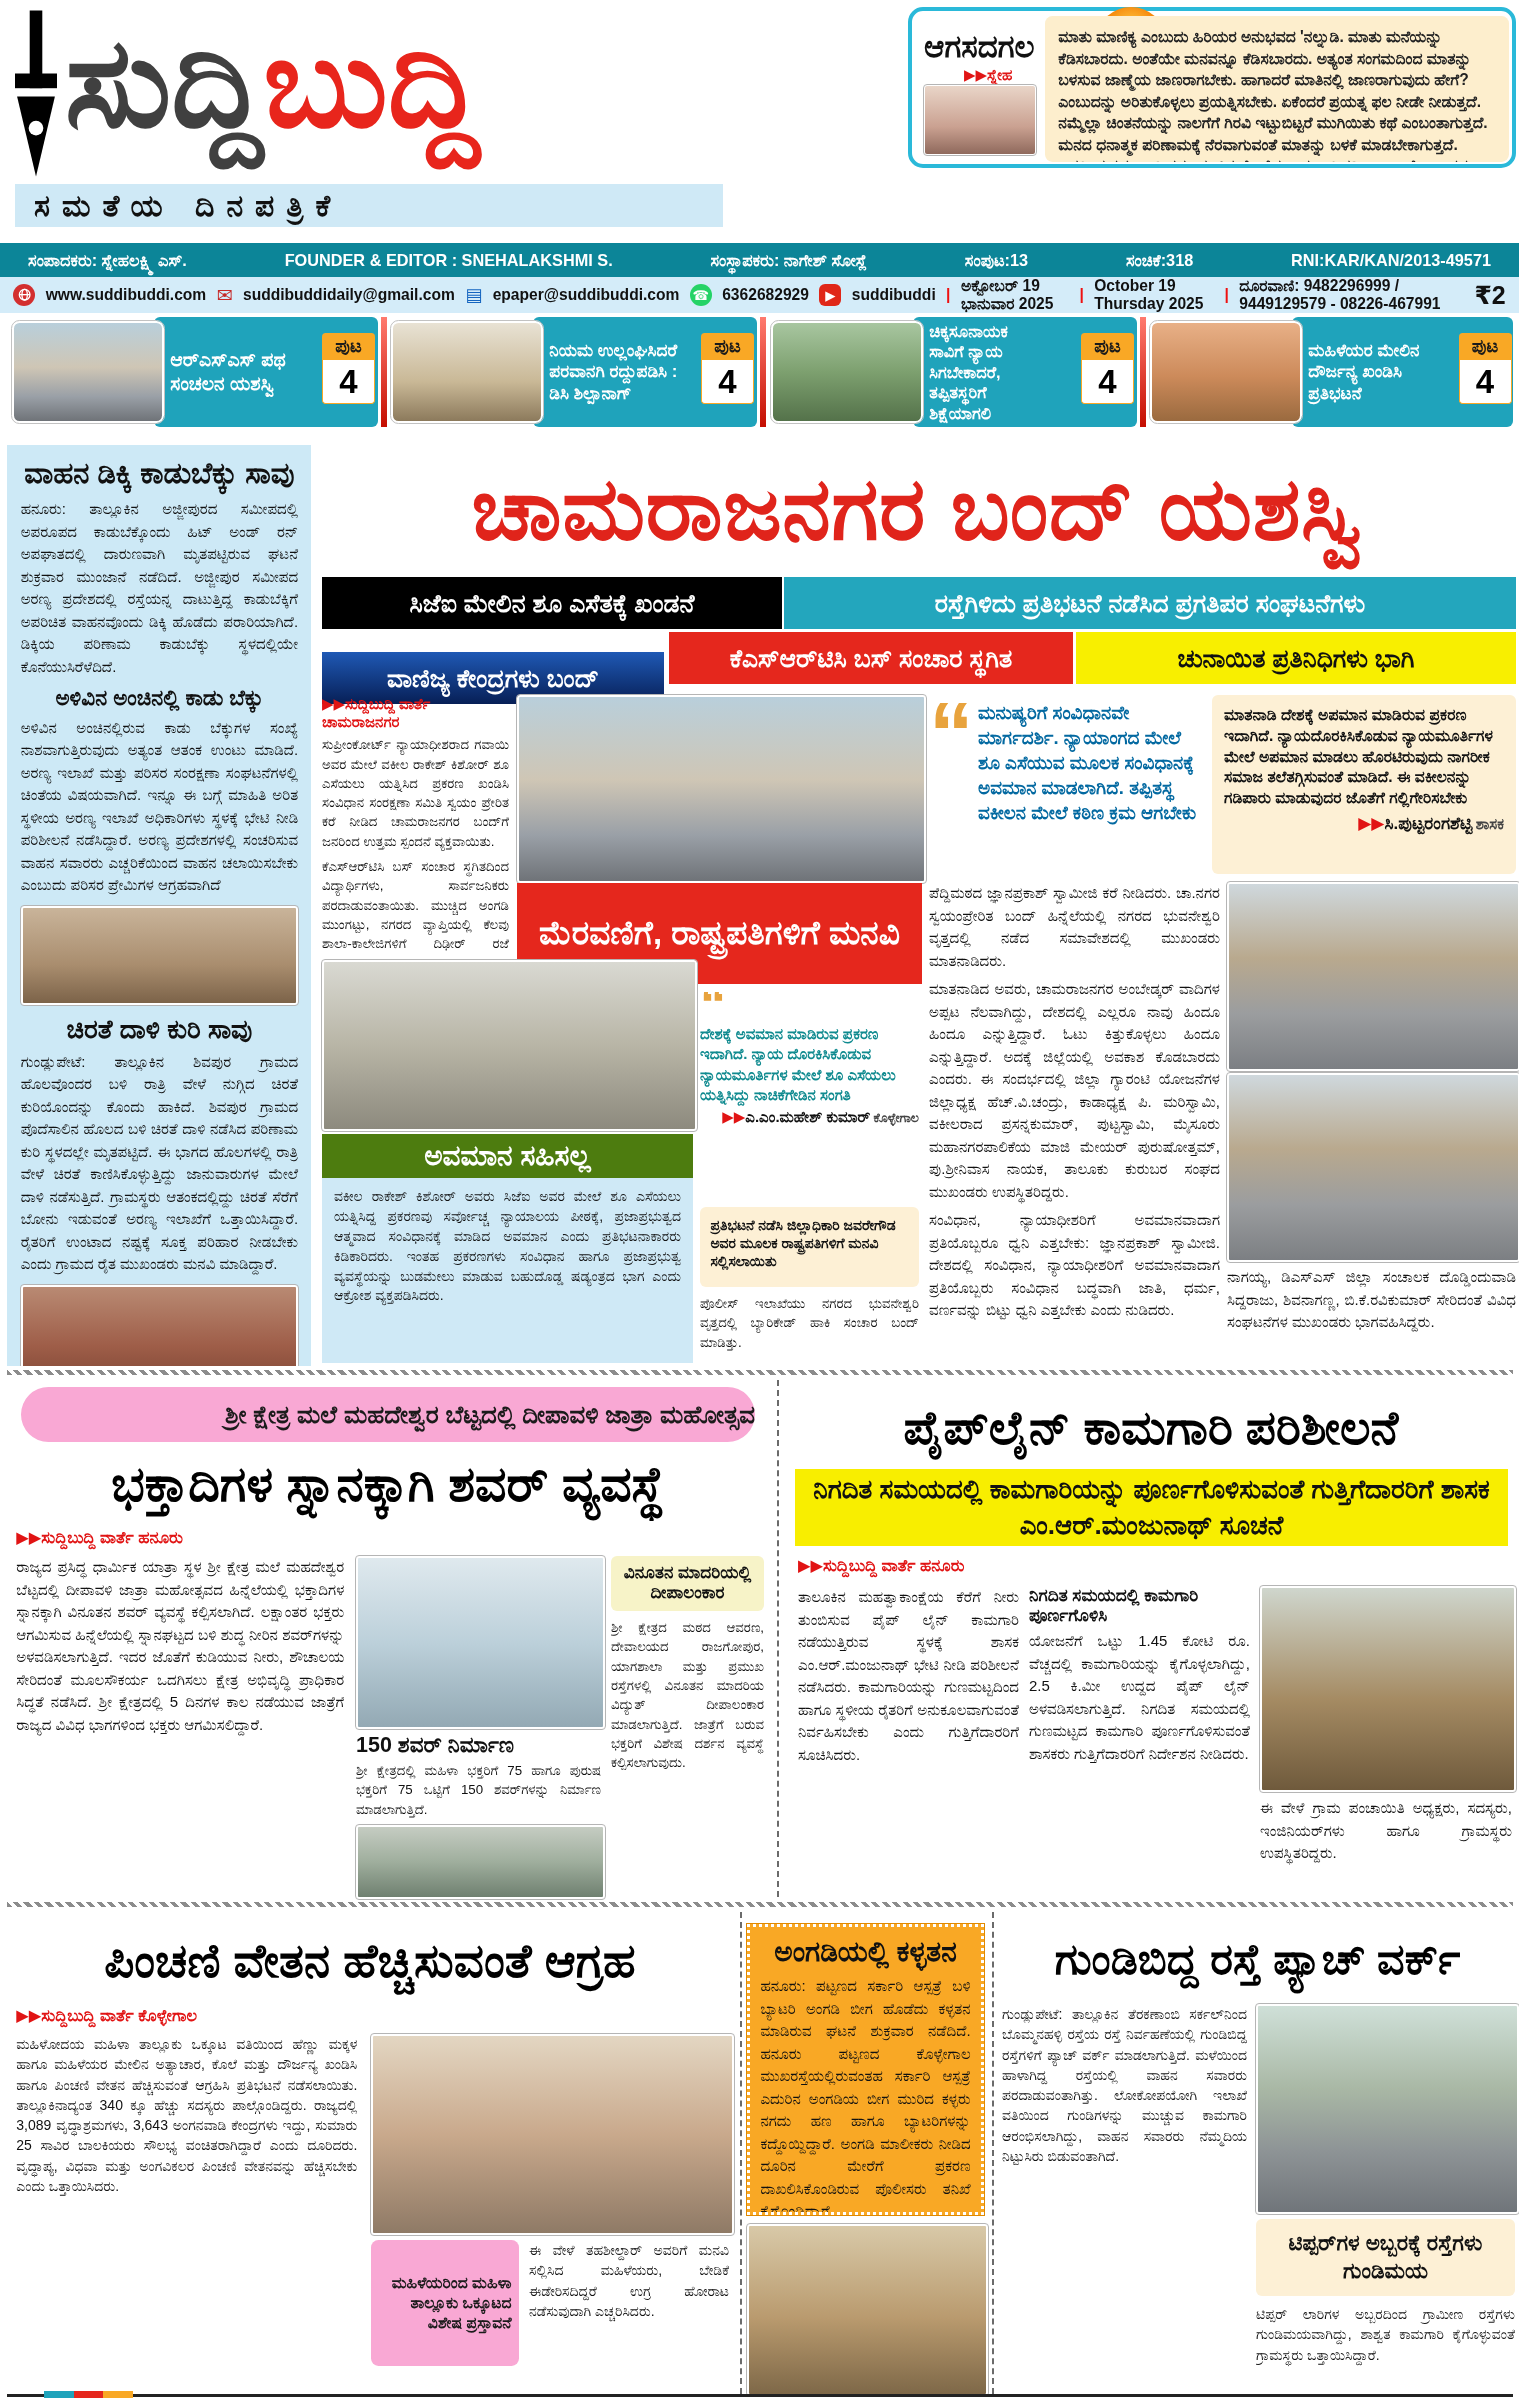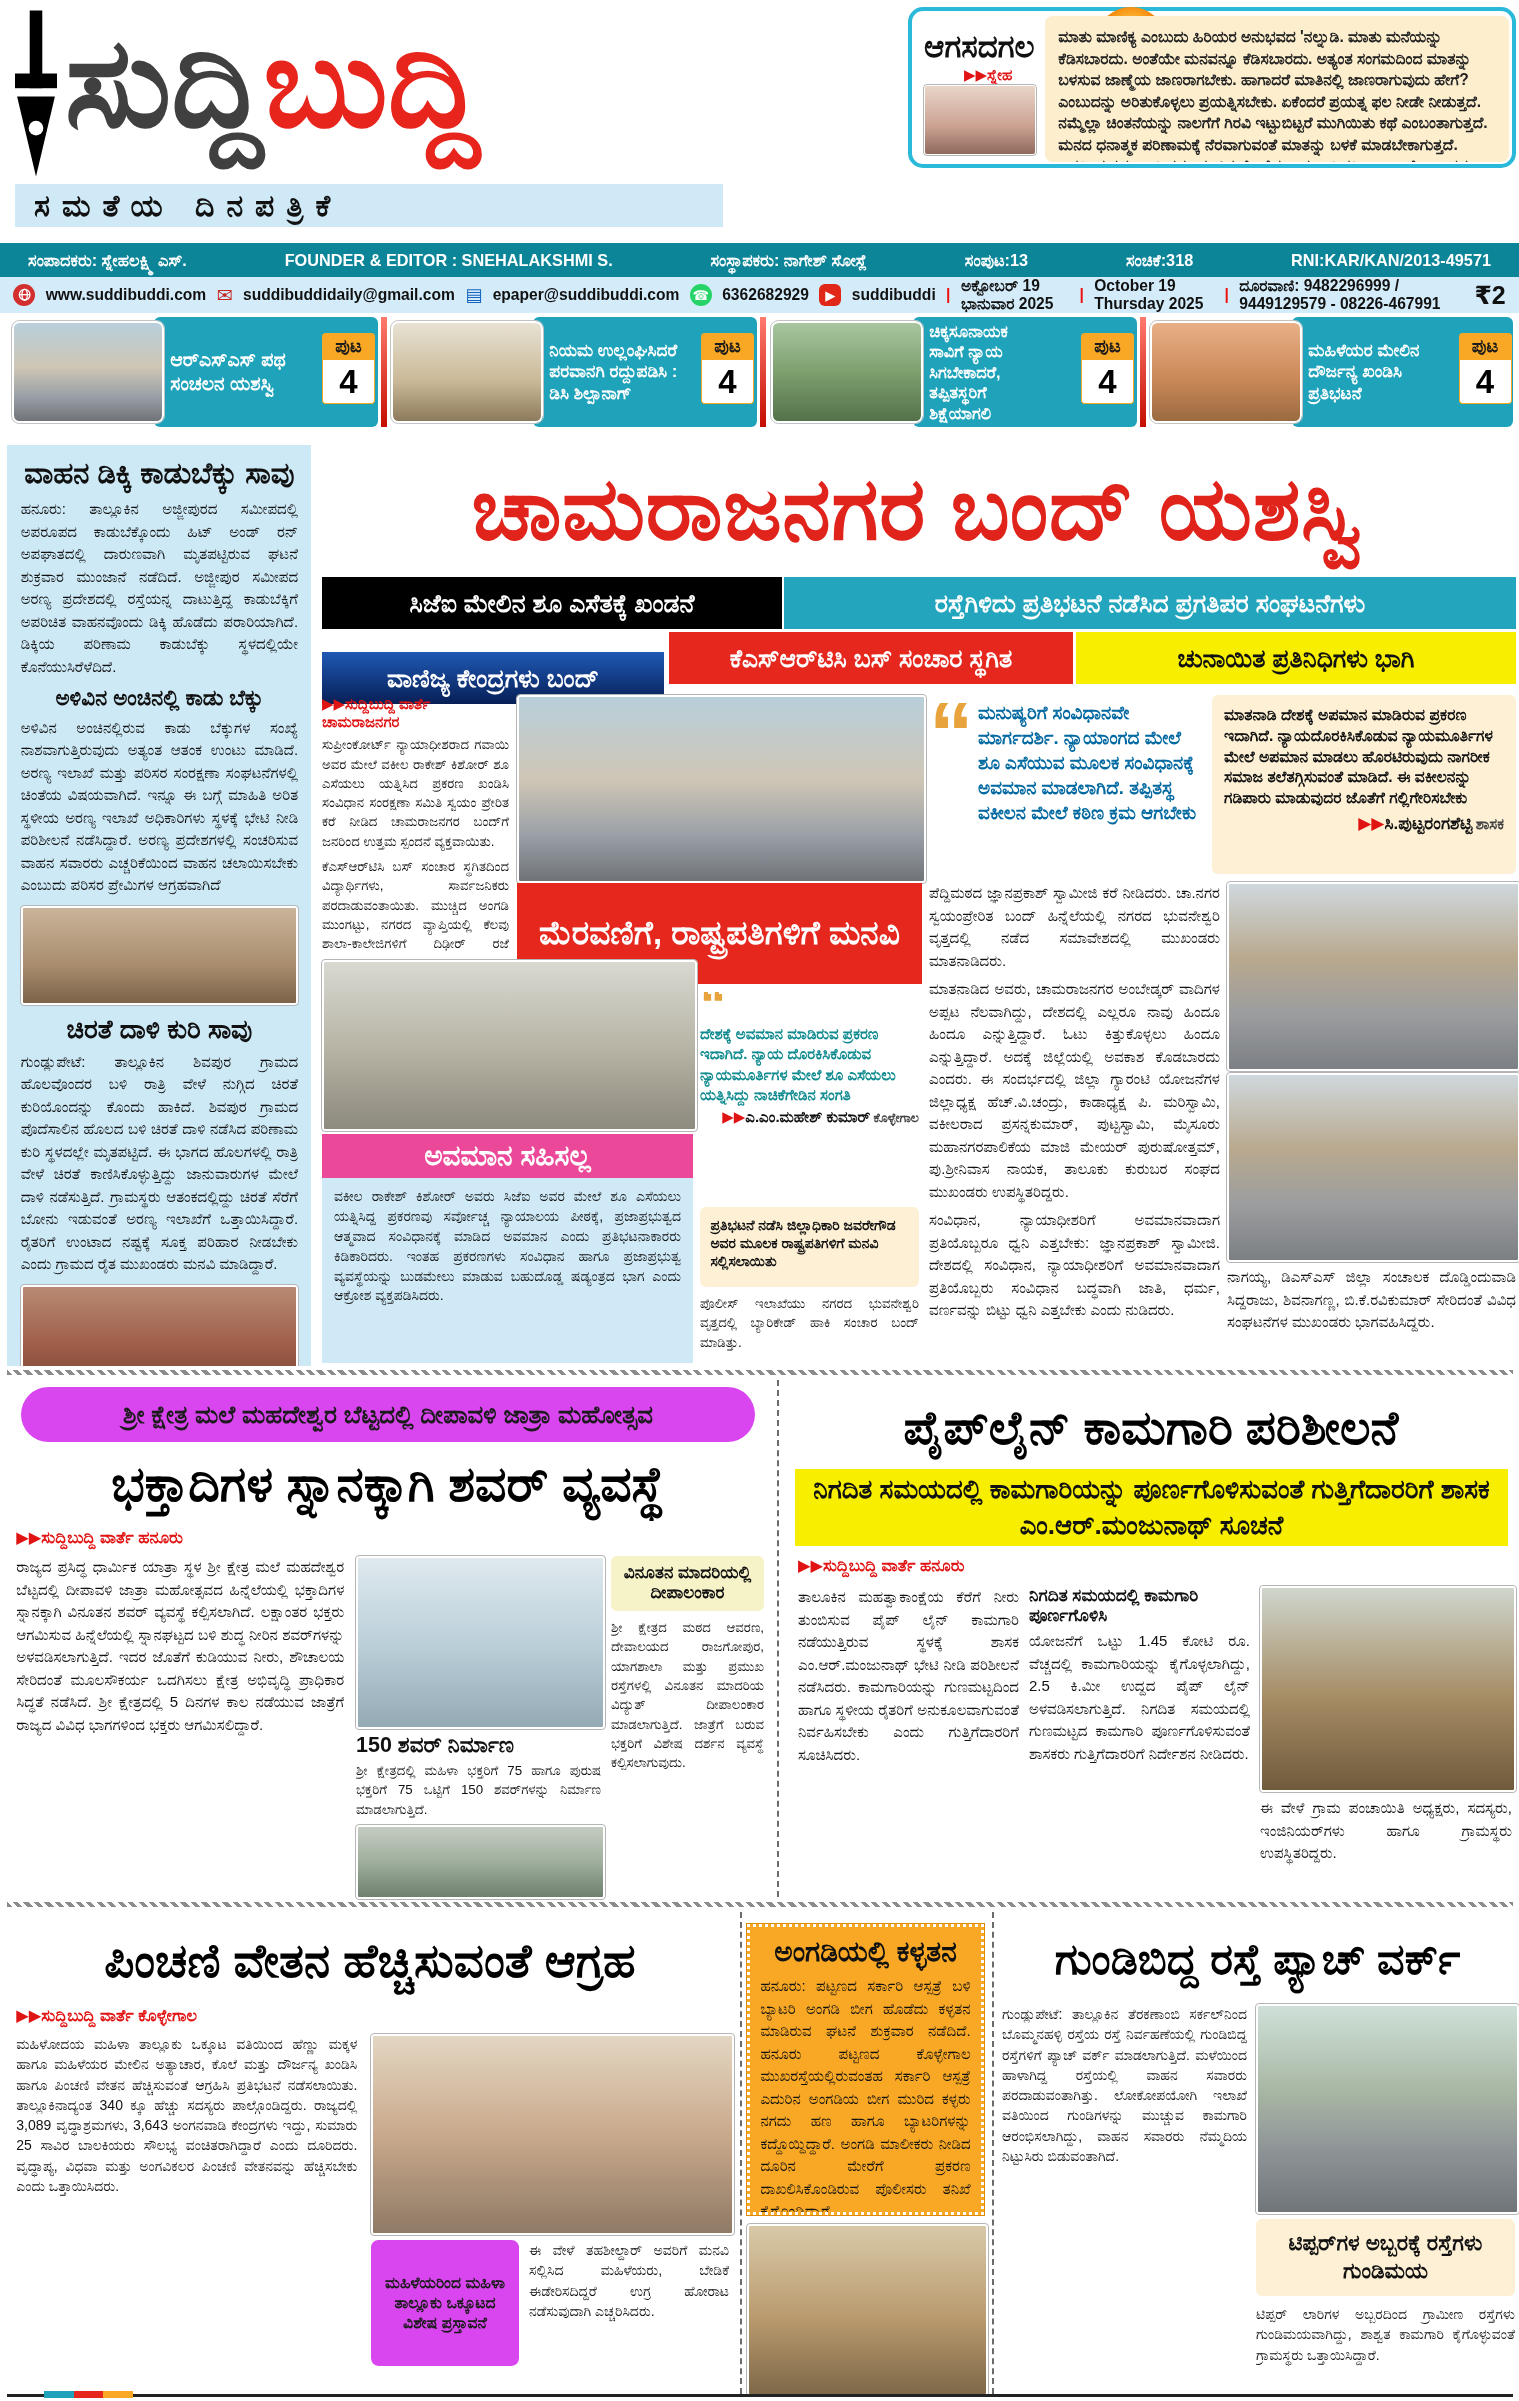--- a/index.html
+++ b/index.html
@@ -48,24 +48,24 @@
   .ph-sheep{background:linear-gradient(180deg,#b98a73,#9e5d48 50%,#6e3b2c);}
   .ph-shower{background:linear-gradient(180deg,#dfe9ee,#bcd0da 50%,#93a9b4);}
   .ph-pond{background:linear-gradient(180deg,#c5ccc2,#9fae9d 50%,#6f8070);}
   .ph-digger{background:linear-gradient(180deg,#cfd6cd,#a58b63 55%,#6f5a3c);}
   .ph-women{background:linear-gradient(180deg,#e3d6c2,#c9a98c 50%,#8f7a66);}
   .ph-shop{background:linear-gradient(180deg,#d8c9a8,#b99a6e 55%,#7e6848);}
   .ph-road{background:linear-gradient(180deg,#cfe0d8,#a9b8a5 40%,#8e9496 70%,#70757a);}
   .ph-portrait{background:linear-gradient(180deg,#e9d5c8,#caa191 60%,#8f695c);}
   .zigzag{background:repeating-linear-gradient(45deg,#8c8c8c 0 3.7px,transparent 3.7px 7.4px);height:5.2px;}
   .vdash{border-left:2.2px dashed #6b6b6b;}
-  .pill{background:#d946ef;border-radius:30px;text-align:center;font-weight:bold;font-size:24.5px;color:#1b1b1b;}
+  .pill{background:#f9a8d4;border-radius:30px;text-align:right;font-weight:bold;font-size:24.5px;color:#1b1b1b;}
   .secthead{font-weight:900;color:#000;text-align:center;}
   .creambox{background:#fdf0d5;border-radius:6px;}
-  .avh{background:#ec4899;color:#fff;font-weight:bold;font-size:28px;text-align:center;line-height:44px;}
+  .avh{background:#4d7c0f;color:#fff;font-weight:bold;font-size:28px;text-align:center;line-height:44px;}
   .avb{background:#cfe9f6;}
   .redcap{background:#e5271d;color:#fff;font-weight:bold;font-size:33px;text-align:center;display:flex;align-items:center;justify-content:center;line-height:1.3;}
 </style>
 </head>
 <body>
 
 <div class="abs" style="left:0;top:0;width:897px;height:241px;">
   <span class="abs" style="left:15px;top:10.4px;width:42px;height:169px;">
     <svg width="42" height="169" viewBox="0 0 40 160">
       <rect x="14" y="0" width="12" height="74" fill="#000"></rect>

